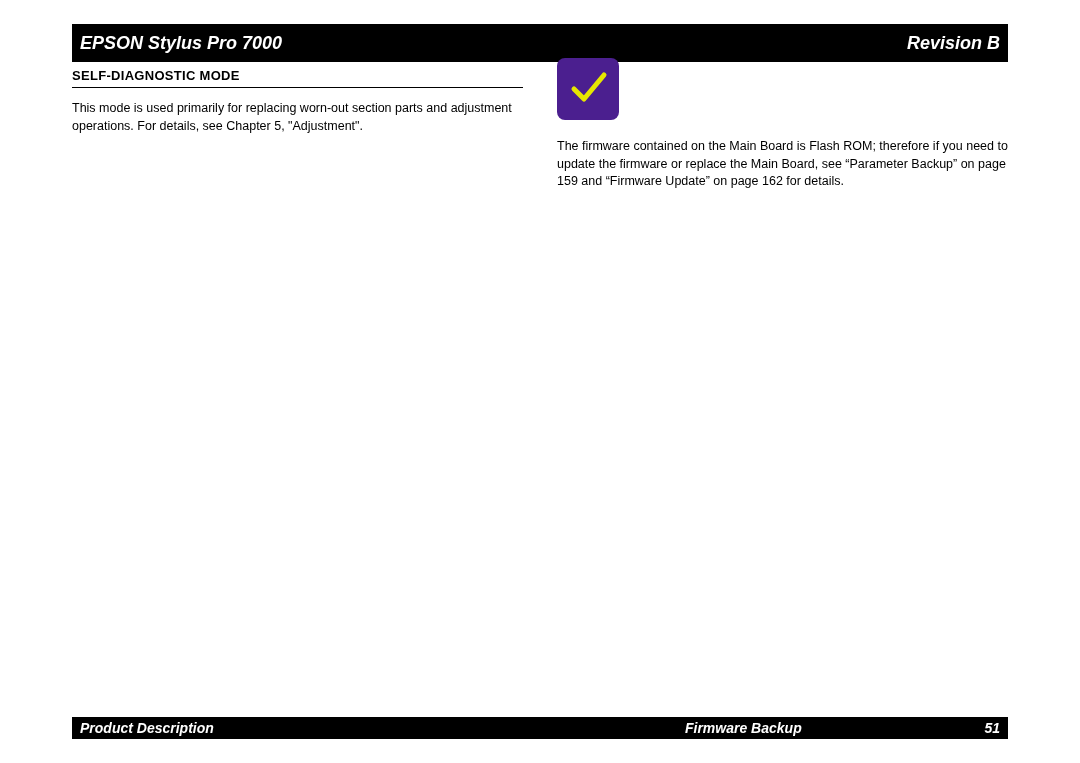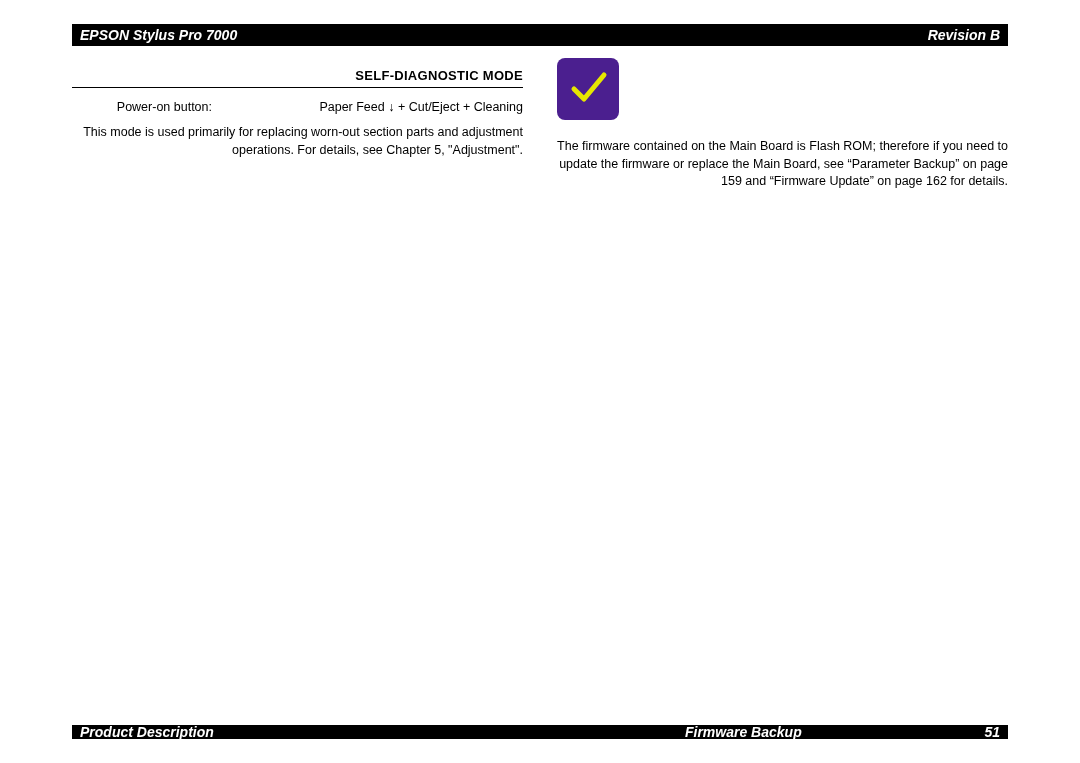--- a/index.html
+++ b/index.html
@@ -9,58 +9,57 @@
     background: #fff;
     font-family: Arial, Helvetica, sans-serif;
     position: relative;
     overflow: hidden;
   }
   .header-bar {
     position: absolute;
     top: 24px;
     left: 72px;
     right: 72px;
-    height: 22px;
+    height: 38px;
     background: #000;
     color: #fff;
     display: flex;
     justify-content: space-between;
     align-items: center;
     padding: 0 8px;
     font-style: italic;
     font-weight: bold;
-    font-size: 14px;
+    font-size: 18px;
   }
   .footer-bar {
     position: absolute;
     bottom: 24px;
     left: 72px;
     right: 72px;
-    height: 14px;
+    height: 22px;
     background: #000;
     color: #fff;
     display: flex;
     align-items: center;
     padding: 0 8px;
     font-style: italic;
     font-weight: bold;
     font-size: 14px;
   }
   .footer-left { flex: 1; text-align: left; }
   .footer-center { flex: 1; text-align: center; }
   .footer-right { flex: 0 0 auto; text-align: right; padding-left: 20px; }
   .content {
     position: absolute;
     top: 58px;
     left: 72px;
     right: 72px;
     bottom: 58px;
     display: flex;
     gap: 34px;
-    text-align: right;
   }
   .col {
     flex: 1;
     min-width: 0;
   }
   .section-title-small {
     font-size: 13px;
     font-weight: bold;
     letter-spacing: 0.3px;
     border-bottom: 1.5px solid #000;
@@ -112,24 +111,20 @@
 <body>
 
 <div class="header-bar">
   <span>EPSON Stylus Pro 7000</span>
   <span>Revision B</span>
 </div>
 
 <div class="content">
   <div class="col">
     <div class="section-title-small">SELF-DIAGNOSTIC MODE</div>
-    <div class="kv-row">
-      <div class="kv-label">Power-on button:</div>
-      <div class="kv-value">Paper Feed ↓ + Cut/Eject + Cleaning</div>
-    </div>
     <div class="body-text">This mode is used primarily for replacing worn-out section parts and adjustment operations. For details, see Chapter 5, "Adjustment".</div>
   </div>
 
   <div class="col">
     <div class="confidential-box">
       <div class="purple-badge">
         <span>
           <svg viewBox="0 0 40 40">
             <path d="M6 22 L16 32 L36 8" stroke="#e6e600" stroke-width="5" fill="none" stroke-linecap="round" stroke-linejoin="round"></path>
           </svg>

